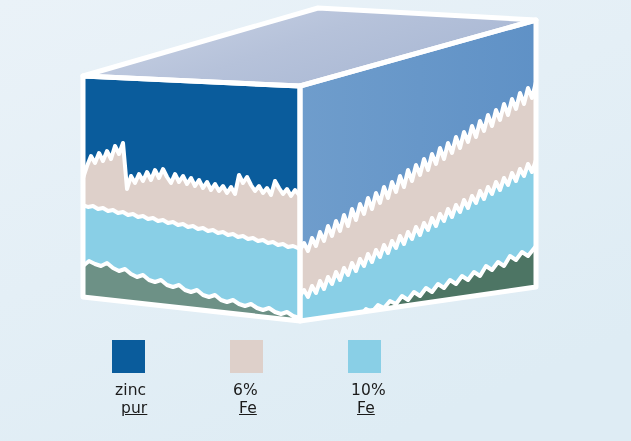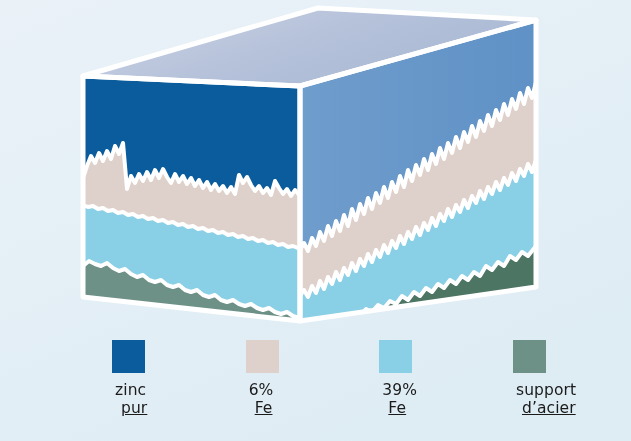--- a/index.html
+++ b/index.html
@@ -28,21 +28,21 @@
   }
   #legend {
     position: absolute;
     left: 0;
     top: 340px;
     width: 631px;
     height: 95px;
     display: flex;
     flex-direction: row;
     align-items: flex-start;
-    justify-content: space-between;
+    justify-content: flex-start;
     padding-left: 112px;
     box-sizing: border-box;
   }
   .legend-item {
     width: 118px;
     display: flex;
     flex-direction: column;
     align-items: flex-start;
   }
   .legend-swatch {
@@ -239,25 +239,20 @@
     </div>
 
     <div class="legend-item">
       <div class="legend-swatch" style="background:#ded0ca"></div>
       <div class="legend-label">6%</div>
       <div class="legend-label legend-label-line2">Fe</div>
     </div>
 
     <div class="legend-item">
       <div class="legend-swatch" style="background:#89cfe6"></div>
-      <div class="legend-label">39%</div>
+      <div class="legend-label">10%</div>
       <div class="legend-label legend-label-line2">Fe</div>
     </div>
 
-    <div class="legend-item">
-      <div class="legend-swatch" style="background:#6d9186"></div>
-      <div class="legend-label">support</div>
-      <div class="legend-label legend-label-line2">d’acier</div>
-    </div>
 
   </div>
 
 </div>
 
 </body></html>

